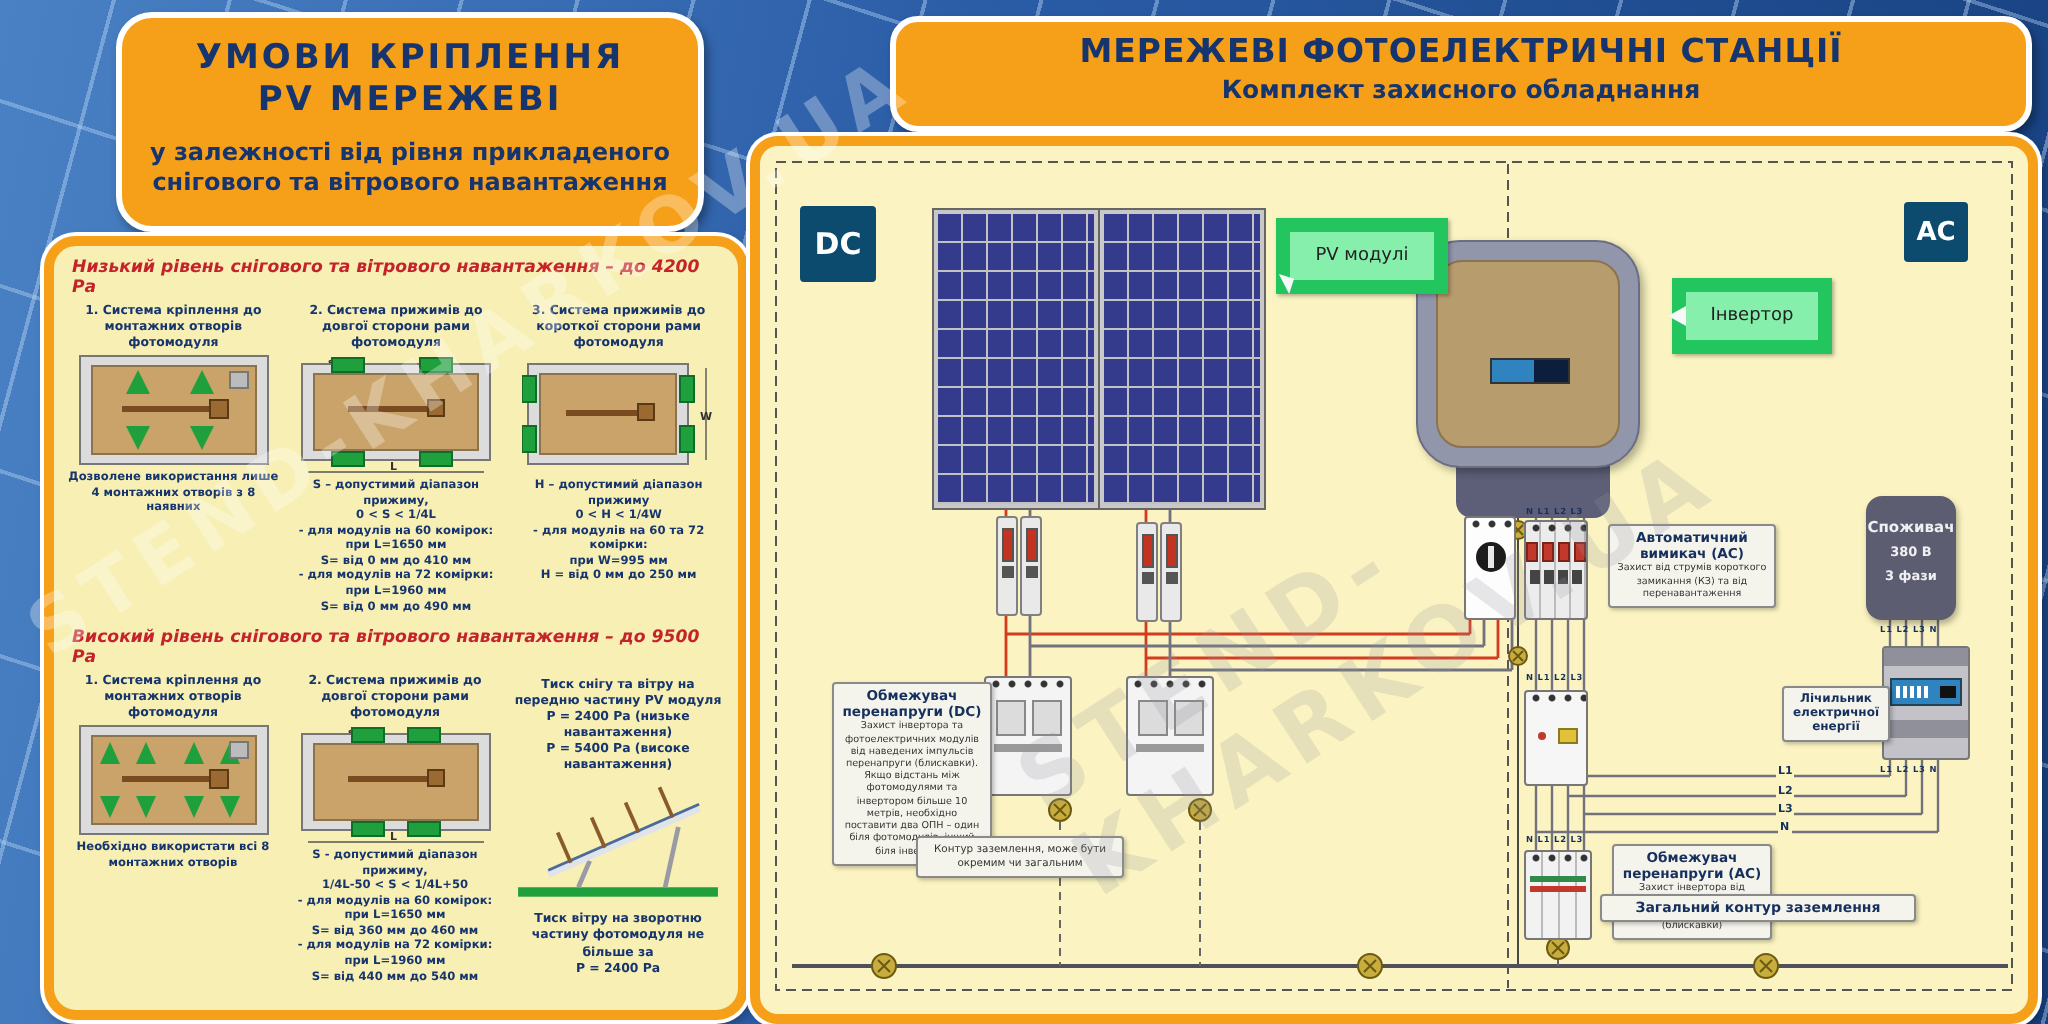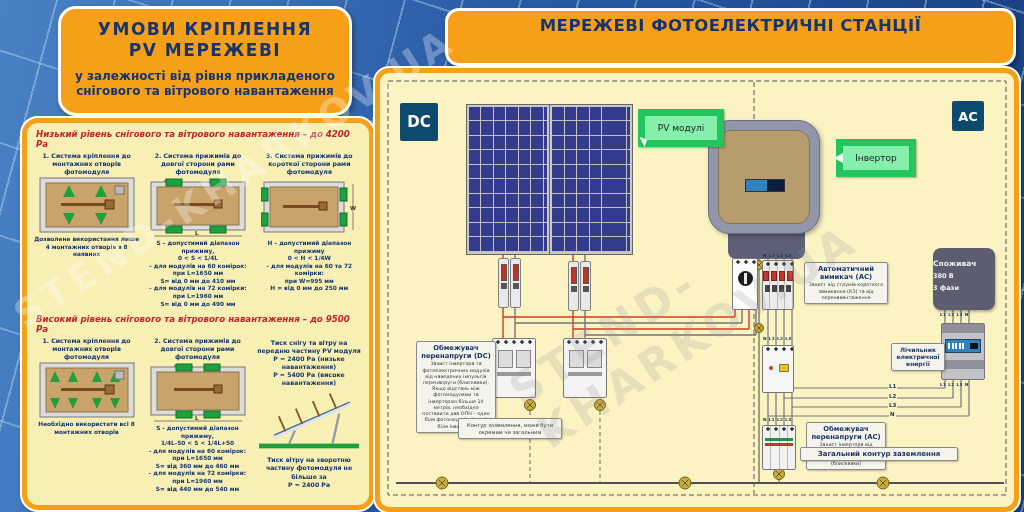--- a/index.html
+++ b/index.html
@@ -72,21 +72,21 @@
   .chiprow{display:flex;gap:2.5px;justify-content:center;margin-top:4px;}
   .chip{width:4.5px;height:8px;background:#c0392b;border:1px solid #7a241a;}
   .chipd{width:4.5px;height:7px;background:#444;}
   .rcd{width:32px;height:48px;background:#f6f6f6;border:1px solid #777;border-radius:2px;position:relative;}
   .rcd .btn{position:absolute;right:4px;top:18px;width:8px;height:6px;background:#e2c23a;border:1px solid #8a7a20;}
   .rcd .dot{position:absolute;left:6px;top:20px;width:4px;height:4px;background:#c0392b;border-radius:50%;}
   .spdac{width:34px;height:45px;background:#f2f2f2;border:1px solid #777;border-radius:2px;
          background-image:repeating-linear-gradient(to right,transparent 0 7.5px,#bbb 7.5px 8.5px);}
   .stripe-g{margin:6px 2px 0;height:3px;background:#2e8b4a;}
   .stripe-r{margin:2px 2px 0;height:3px;background:#c0392b;}
-  .consumer{width:62px;height:62px;background:#5d5d72;border-radius:8px;color:#f0f0f0;
+  .consumer{width:45px;height:62px;background:#5d5d72;border-radius:8px;color:#f0f0f0;text-align:center;
             box-shadow:1px 2px 3px rgba(0,0,0,.3);}
   .c1{font-size:7.5px;font-weight:bold;margin-top:11px;}
   .c2{font-size:6.5px;font-weight:bold;margin-top:4px;}
   .meter{width:44px;height:57px;background:#c2c2c8;border:1px solid #777;border-radius:2px;}
   .mstrip{height:9px;background:#90909b;}
   .mdisp{margin:6px 3px 0;height:12px;background:#2f84c0;border:1px solid #245;position:relative;}
   .mdisp::before{content:"";position:absolute;left:2px;top:3px;width:16px;height:6px;
         background-image:repeating-linear-gradient(to right,#fff 0 2px,transparent 2px 3.5px);}
   .mdisp::after{content:"";position:absolute;right:2px;top:3px;width:8px;height:6px;background:#111;}
   .inv-dark{position:absolute;background:#5c5f77;border-radius:0 0 8px 8px;z-index:2;}
@@ -245,20 +245,21 @@
         <div class="note pre" style="font-size:6.2px;font-weight:bold;">Тиск вітру на зворотню частину фотомодуля не більше за
 Р = 2400 Ра</div>
       </div>
     </div>
   </div>
 
   <div class="wm" style="left:6px;top:300px;transform:rotate(-33deg);transform-origin:left top;font-size:38px;color:rgba(255,255,255,.30);">STEND-KHARKOV.UA</div>
 
   <div class="rp-header">
     <div class="rp-title">МЕРЕЖЕВІ ФОТОЕЛЕКТРИЧНІ СТАНЦІЇ</div>
+    <div class="rp-sub">Комплект захисного обладнання</div>
   </div>
 
   <div class="rp-panel">
 
     <svg class="wires" width="634" height="434" viewBox="0 0 634 434">
       <rect x="8" y="8" width="618" height="414" fill="none" stroke="#555" stroke-width="1" stroke-dasharray="5 3"></rect>
       <line x1="374" y1="9" x2="374" y2="421" stroke="#555" stroke-width="1" stroke-dasharray="5 3"></line>
 
       <g stroke="#d43a1e" stroke-width="1.4" fill="none">
         <path d="M123,177 V185 M123,235 V265 M123,244 H355 M355,244 V237 M355,185 V179"></path>

